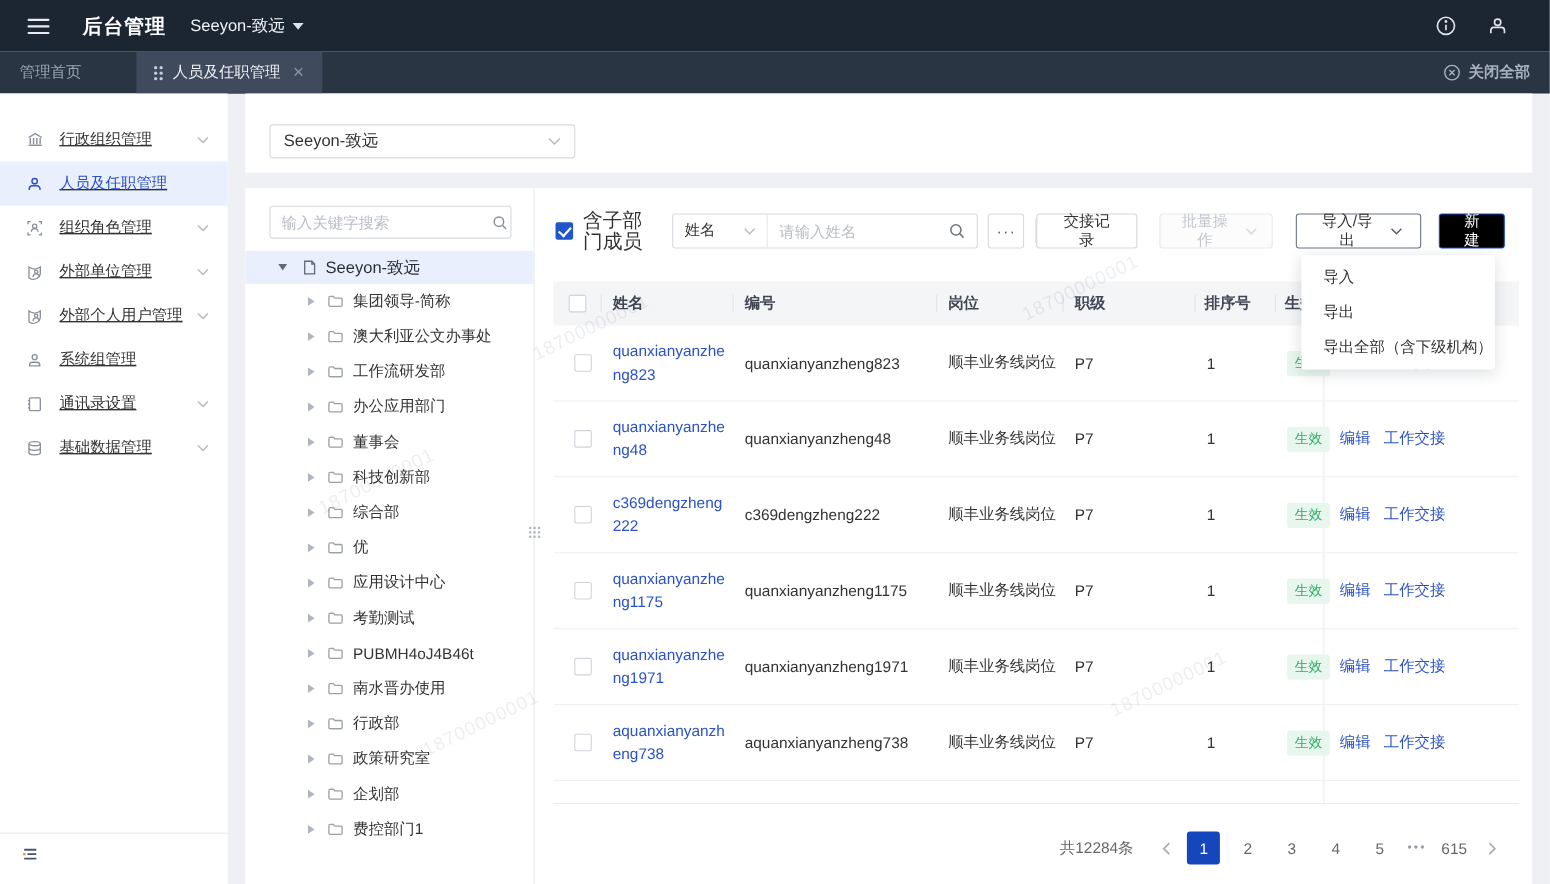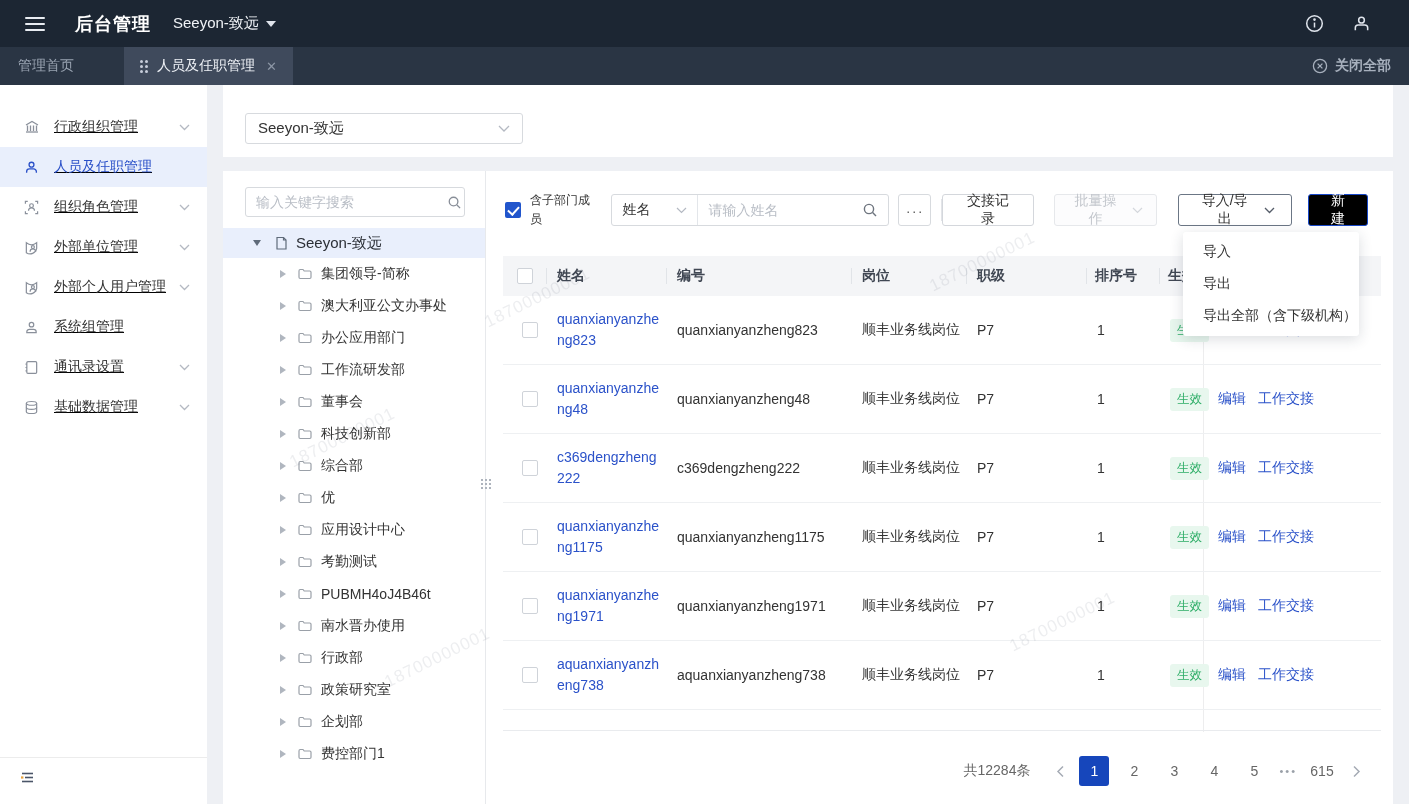--- a/index.html
+++ b/index.html
@@ -58,21 +58,21 @@
   .tree-node .lbl { margin-left:9px; }
   .split-handle { position:absolute; left:258px; top:308px; display:grid; grid-template-columns:2px 2px 2px; grid-auto-rows:2px; gap:2px; cursor:col-resize; }
   .split-handle i { width:2px; height:2px; background:#aeb4bd; }
 
   
   .toolbar { position:absolute; left:282px; top:17px; right:25px; height:44px; display:flex; align-items:center; }
   .cbx { width:16px; height:16px; border-radius:2px; flex:none; cursor:pointer; }
   .cbx.checked { background:#2155cc; position:relative; }
   .cbx.checked::after { content:""; position:absolute; left:4.5px; top:1.5px; width:5px; height:9px; border-right:2px solid #fff; border-bottom:2px solid #fff; transform:rotate(42deg); }
   .cbx.empty { border:1px solid #cfd3d9; background:#fff; }
-  .inc-label { width:62px; margin-left:9px; font-size:12px; color:#333; line-height:19px; }
+  .inc-label { width:62px; margin-left:9px; font-size:18px; color:#333; line-height:19px; }
   .search-group { margin-left:20px; width:278px; height:32px; border:1px solid #d7dade; border-radius:3px; display:flex; align-items:center; background:#fff; }
   .sg-field { width:86px; height:100%; border-right:1px solid #e3e6ea; display:flex; align-items:center; padding:0 10px; font-size:14px; color:#333; cursor:pointer; }
   .sg-field .sel-caret { margin-left:auto; color:#b4b9c2; display:flex; }
   .search-group input { flex:1; min-width:0; border:none; outline:none; padding:0 10px; font-size:14px; color:#333; font-family:inherit; }
   .search-group input::placeholder { color:#b9bec6; }
   .sg-btn { width:36px; height:100%; display:flex; align-items:center; justify-content:center; color:#6d747e; cursor:pointer; }
   .more-btn { margin-left:9px; width:33px; height:32px; border:1px solid #d7dade; border-radius:3px; display:flex; align-items:center; justify-content:center; font-size:15px; letter-spacing:1px; color:#666; background:#fff; cursor:pointer; }
   .tb-divider { width:1px; height:22px; background:#e2e4e8; margin-left:10px; }
   .tb-spacer { flex:1; }
   .btn { height:32px; border-radius:3px; font-size:14px; font-family:inherit; cursor:pointer; display:flex; align-items:center; justify-content:center; }
@@ -370,30 +370,30 @@
             </span>
             <span class="lbl">澳大利亚公文办事处</span>
           </div>
         <div class="tree-node">
             <span class="caretr"></span>
             <span class="folder">
               <svg width="14" height="12" viewBox="0 0 14 12" fill="none" stroke="currentColor" stroke-width="1.2">
                 <path d="M1 3 Q1 1.5 2.2 1.5 H5 L6.2 3 H11.8 Q13 3 13 4.2 V9.3 Q13 10.5 11.8 10.5 H2.2 Q1 10.5 1 9.3 Z"></path>
               </svg>
             </span>
+            <span class="lbl">工作流研发部</span>
+          </div>
+        <div class="tree-node">
+            <span class="caretr"></span>
+            <span class="folder">
+              <svg width="14" height="12" viewBox="0 0 14 12" fill="none" stroke="currentColor" stroke-width="1.2">
+                <path d="M1 3 Q1 1.5 2.2 1.5 H5 L6.2 3 H11.8 Q13 3 13 4.2 V9.3 Q13 10.5 11.8 10.5 H2.2 Q1 10.5 1 9.3 Z"></path>
+              </svg>
+            </span>
             <span class="lbl">办公应用部门</span>
-          </div>
-        <div class="tree-node">
-            <span class="caretr"></span>
-            <span class="folder">
-              <svg width="14" height="12" viewBox="0 0 14 12" fill="none" stroke="currentColor" stroke-width="1.2">
-                <path d="M1 3 Q1 1.5 2.2 1.5 H5 L6.2 3 H11.8 Q13 3 13 4.2 V9.3 Q13 10.5 11.8 10.5 H2.2 Q1 10.5 1 9.3 Z"></path>
-              </svg>
-            </span>
-            <span class="lbl">工作流研发部</span>
           </div>
         <div class="tree-node">
             <span class="caretr"></span>
             <span class="folder">
               <svg width="14" height="12" viewBox="0 0 14 12" fill="none" stroke="currentColor" stroke-width="1.2">
                 <path d="M1 3 Q1 1.5 2.2 1.5 H5 L6.2 3 H11.8 Q13 3 13 4.2 V9.3 Q13 10.5 11.8 10.5 H2.2 Q1 10.5 1 9.3 Z"></path>
               </svg>
             </span>
             <span class="lbl">董事会</span>
           </div>

